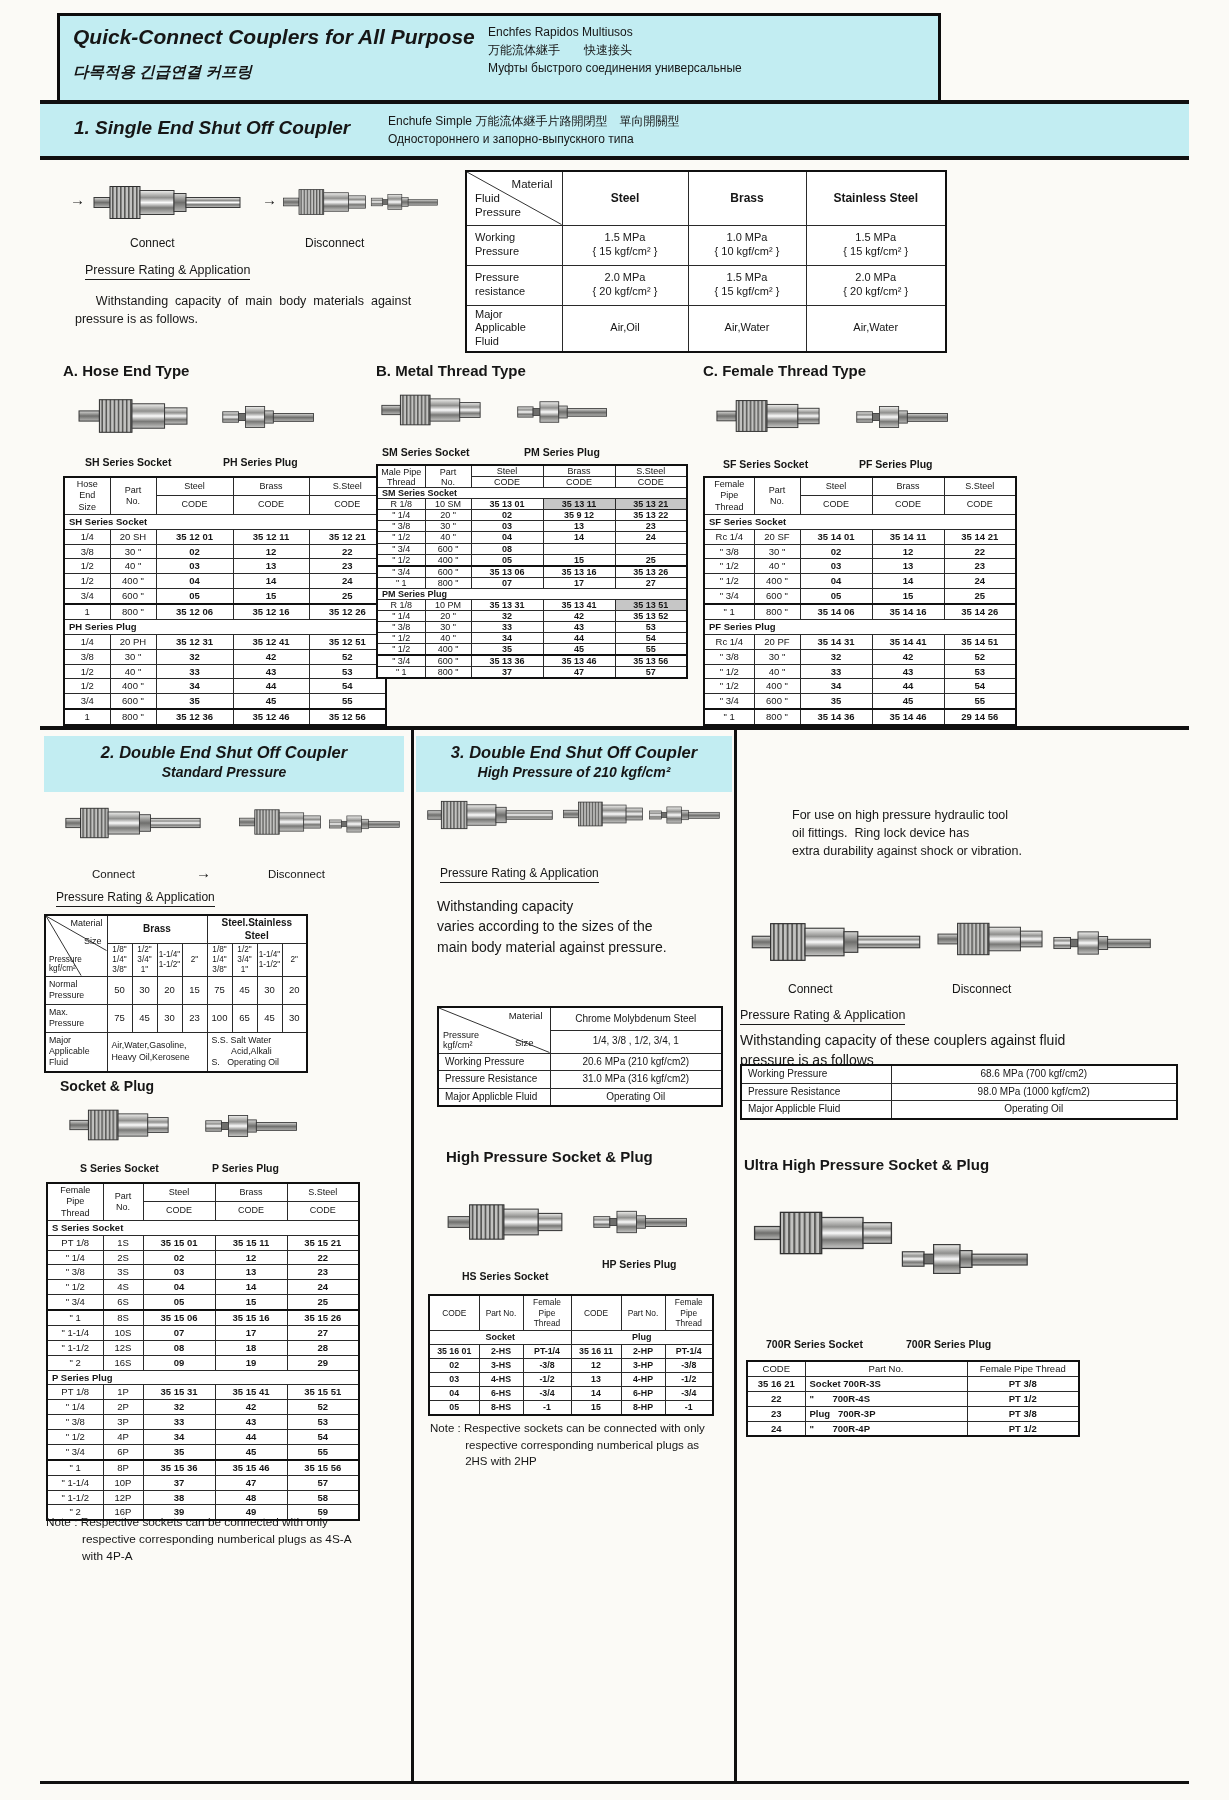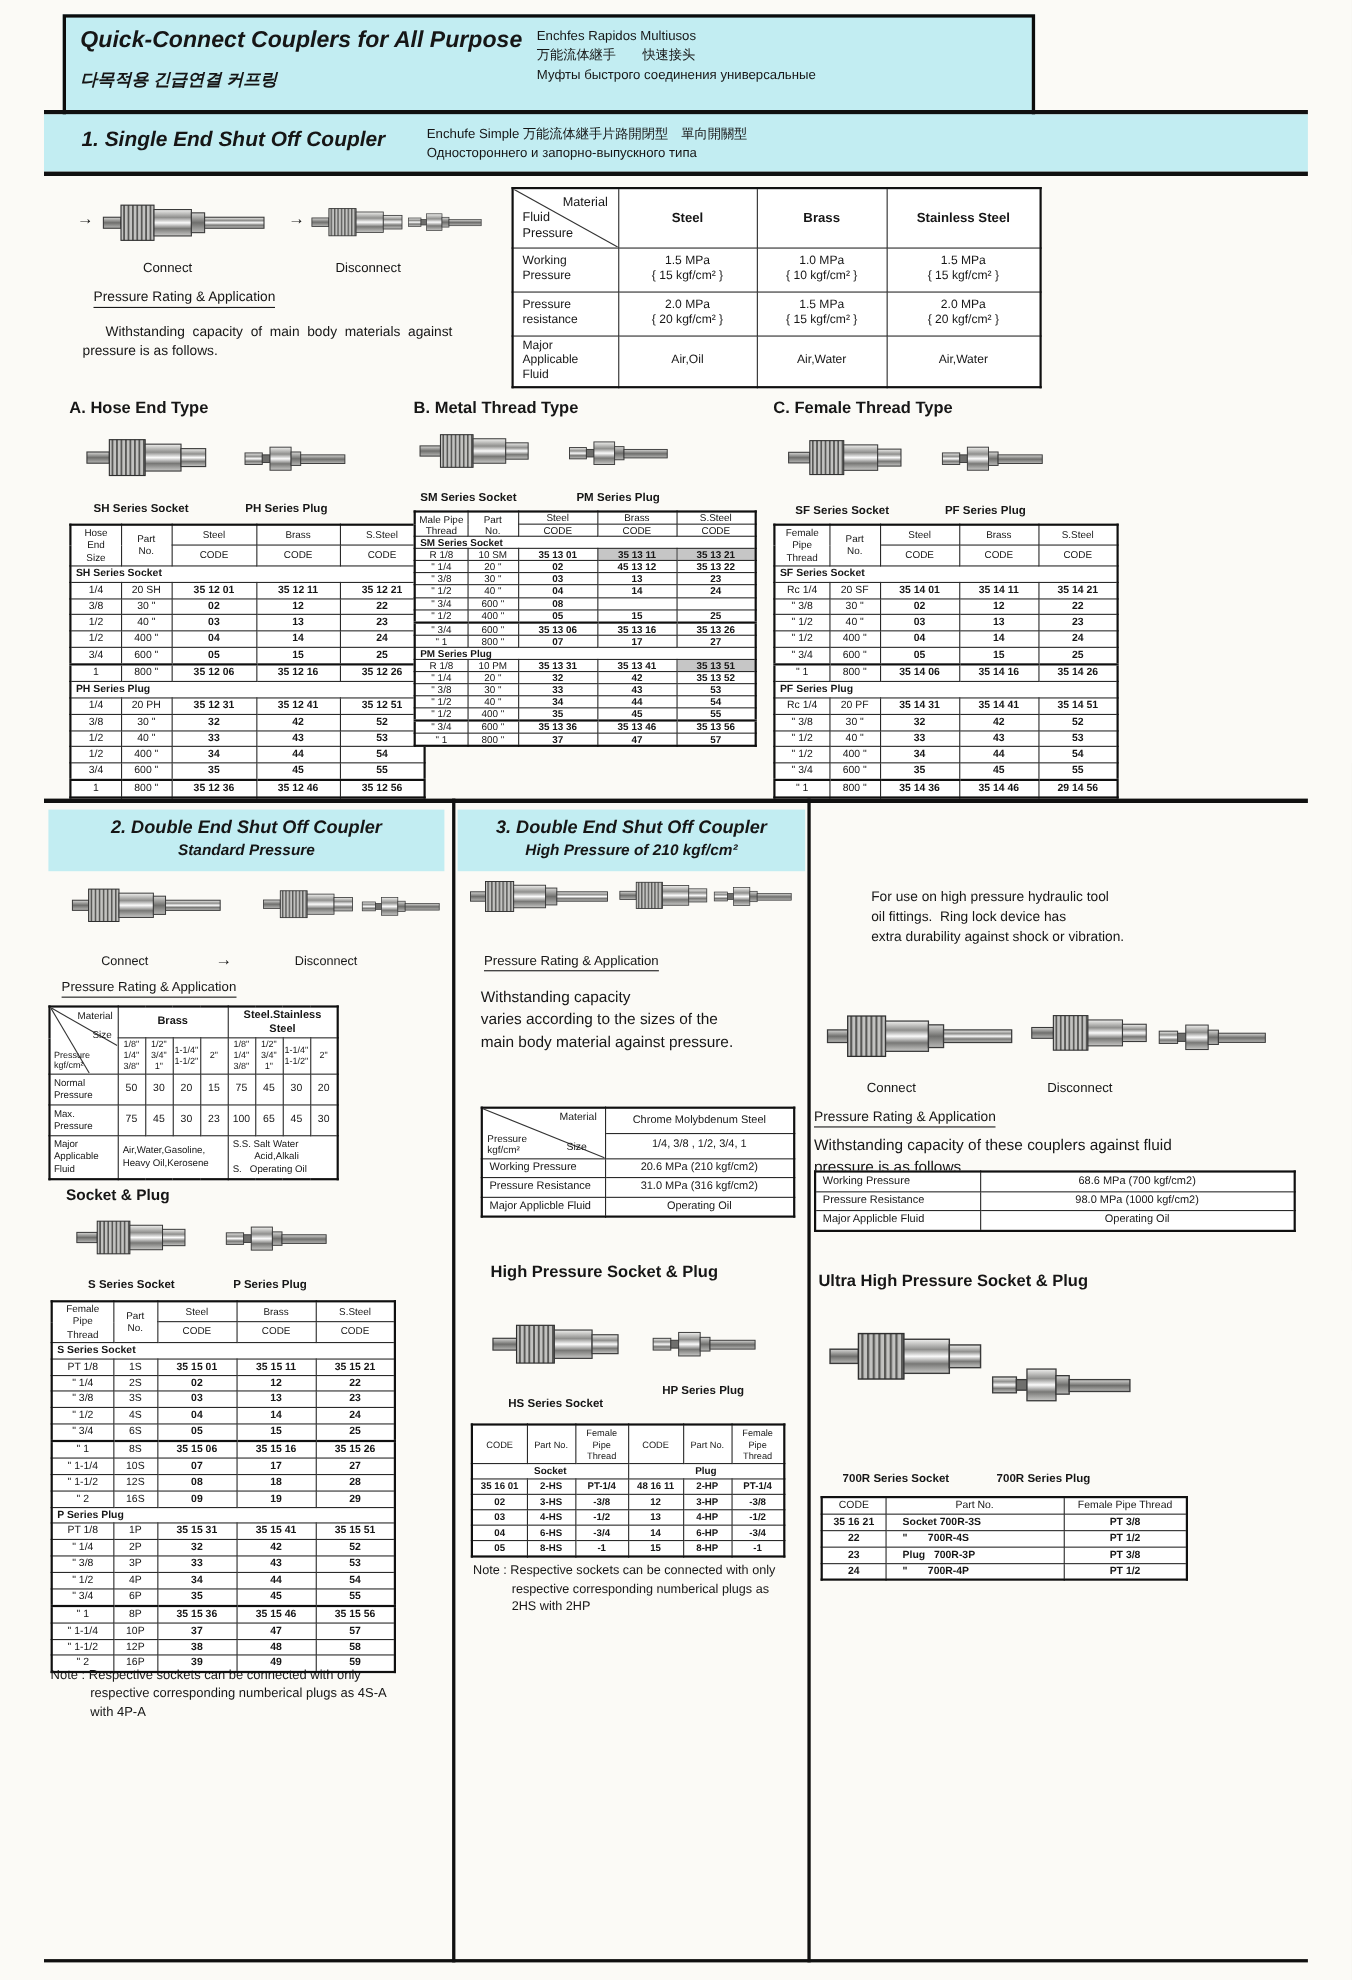--- a/index.html
+++ b/index.html
@@ -69,21 +69,21 @@
 .corner3 .z{position:absolute;bottom:4px;right:16px;font-size:9.5px;}
 .corner3 .p{position:absolute;bottom:2px;left:4px;font-size:9px;text-align:left;line-height:1.15;}
 
 
 .hp td{font-size:8.8px;}
 .hp thead td{font-size:8.4px;}
 .hp tbody td{font-weight:700;}
 .hp .bandrow td{font-weight:700;font-size:9px;}
 .r700 td{font-size:9.5px;}
 .r700 tbody td{font-weight:700;}
-.r700 tbody td:nth-child(2){text-align:left;padding-left:15px;white-space:pre;}
+.r700 tbody td:nth-child(2){text-align:left;padding-left:4px;white-space:pre;}
 
 .colhdr{position:absolute;text-align:center;}
 .colhdr .l1{font-size:16.5px;font-weight:700;font-style:italic;margin-top:7px;}
 .colhdr .l2{font-size:14px;font-weight:700;font-style:italic;margin-top:2px;}
 
 .note{position:absolute;font-size:11.8px;line-height:1.45;}
 .bighead{position:absolute;font-size:15px;font-weight:700;}
 .para{position:absolute;font-size:14px;line-height:1.45;}
 .typeblock .thead{font-size:15px;font-weight:700;}
 </style>
@@ -399,21 +399,21 @@
             <td>R 1/8</td>
             <td>10 SM</td>
             <td>35 13 01</td>
             <td class="hl">35 13 11</td>
             <td class="hl">35 13 21</td>
           </tr>
           <tr>
             <td>" 1/4</td>
             <td>20 "</td>
             <td>02</td>
-            <td>45 13 12</td>
+            <td>35 9 12</td>
             <td>35 13 22</td>
           </tr>
           <tr>
             <td>" 3/8</td>
             <td>30 "</td>
             <td>03</td>
             <td>13</td>
             <td>23</td>
           </tr>
           <tr>
@@ -1013,21 +1013,21 @@
         <tr class="bandrow">
           <td colspan="3">Socket</td>
           <td colspan="3">Plug</td>
         </tr>
       </thead>
       <tbody>
           <tr>
             <td>35 16 01</td>
             <td>2-HS</td>
             <td>PT-1/4</td>
-            <td>48 16 11</td>
+            <td>35 16 11</td>
             <td>2-HP</td>
             <td>PT-1/4</td>
           </tr>
           <tr>
             <td>02</td>
             <td>3-HS</td>
             <td>-3/8</td>
             <td>12</td>
             <td>3-HP</td>
             <td>-3/8</td>

